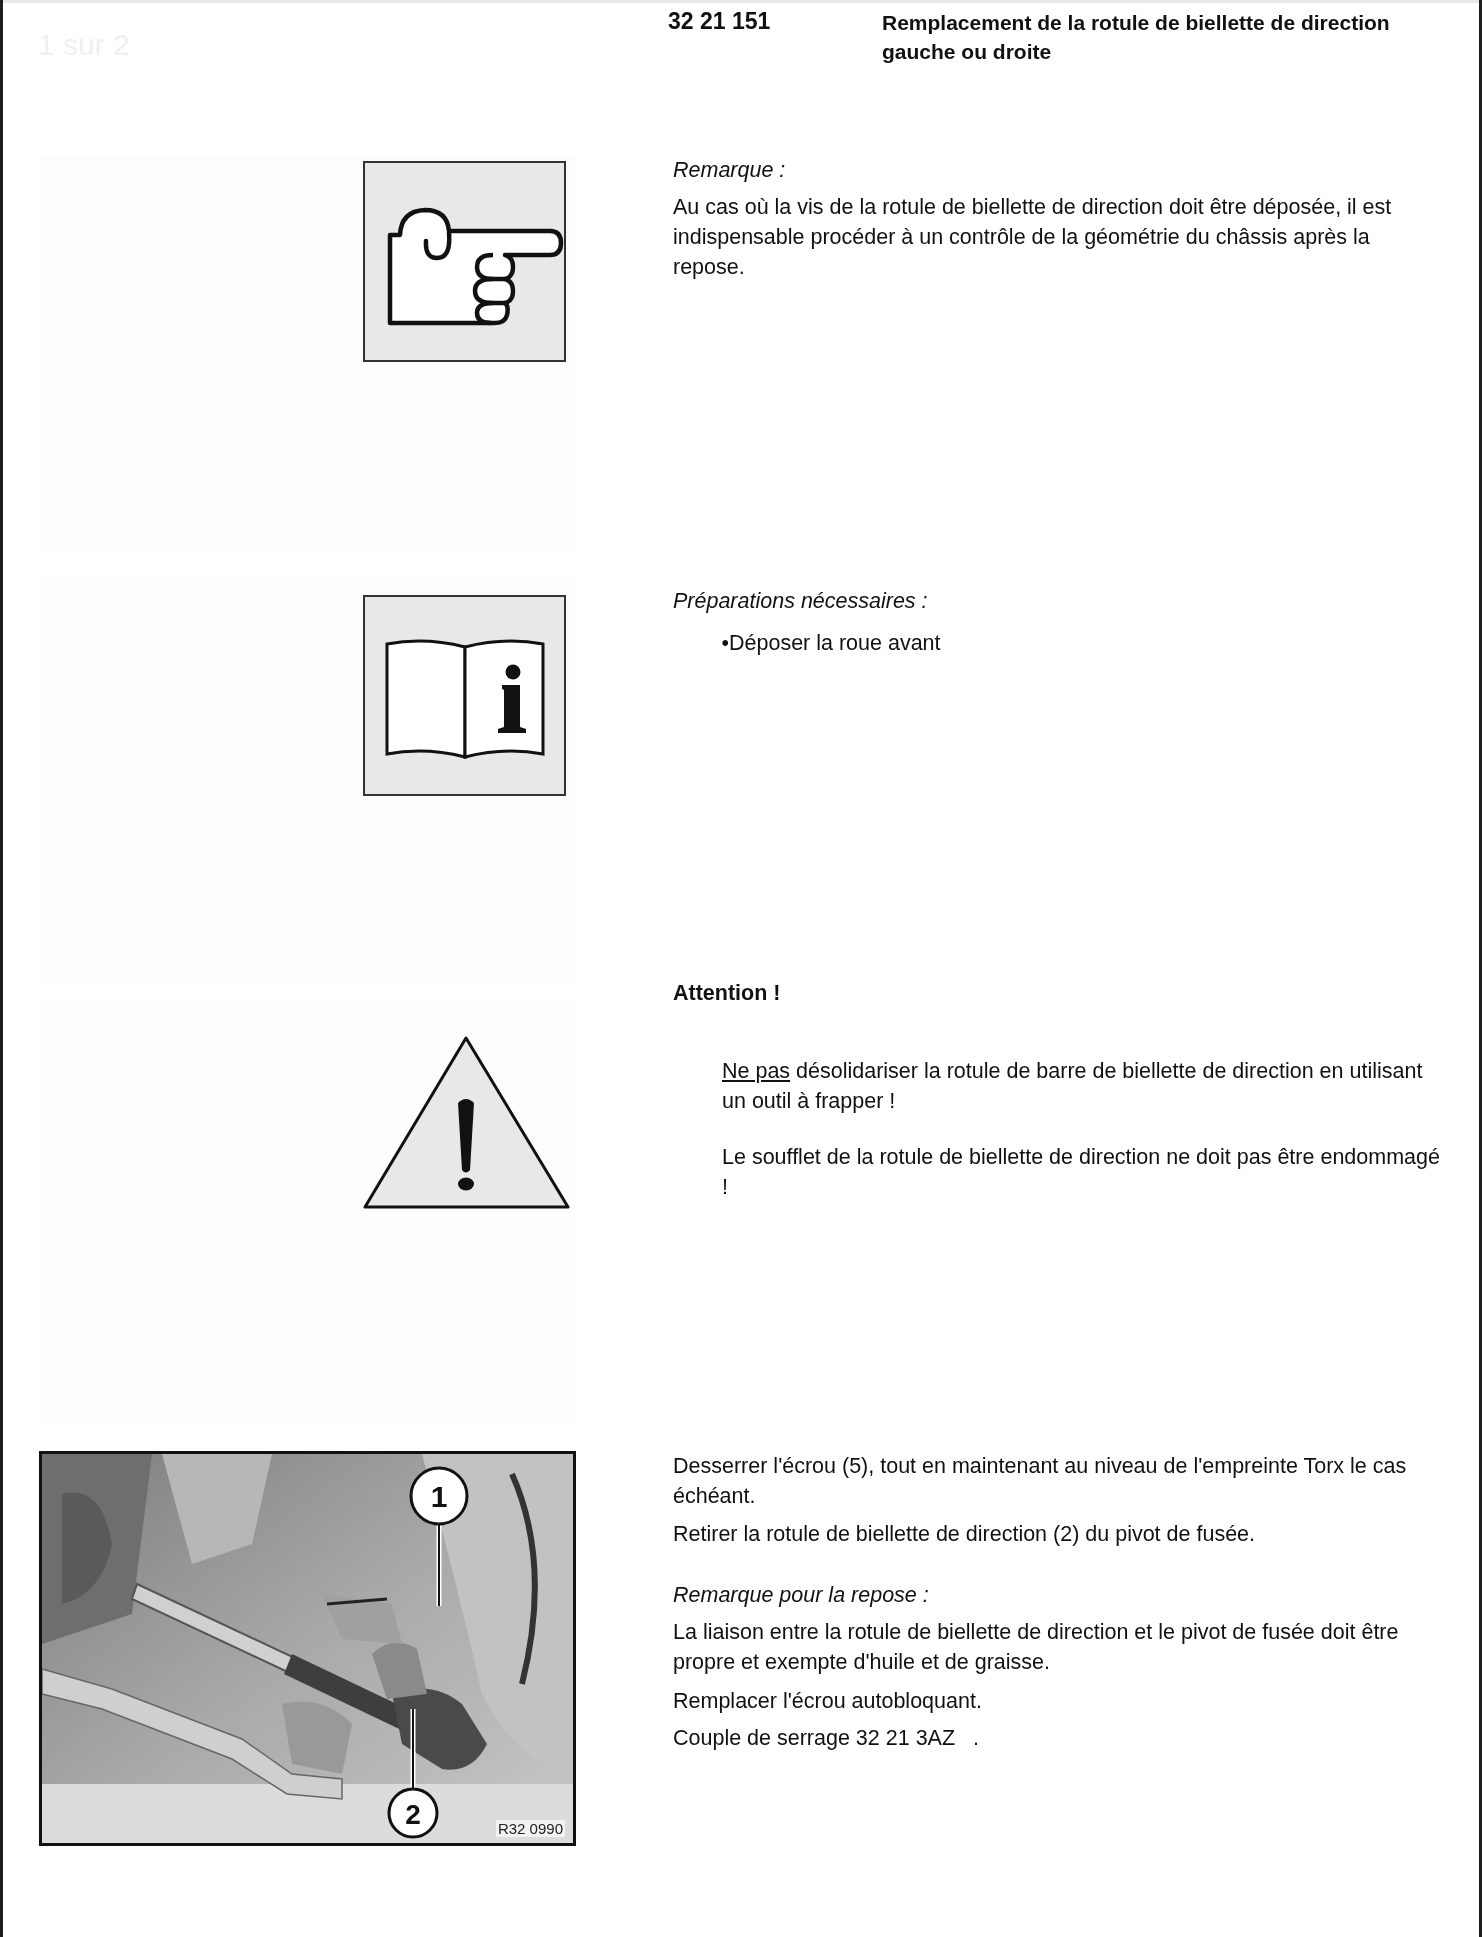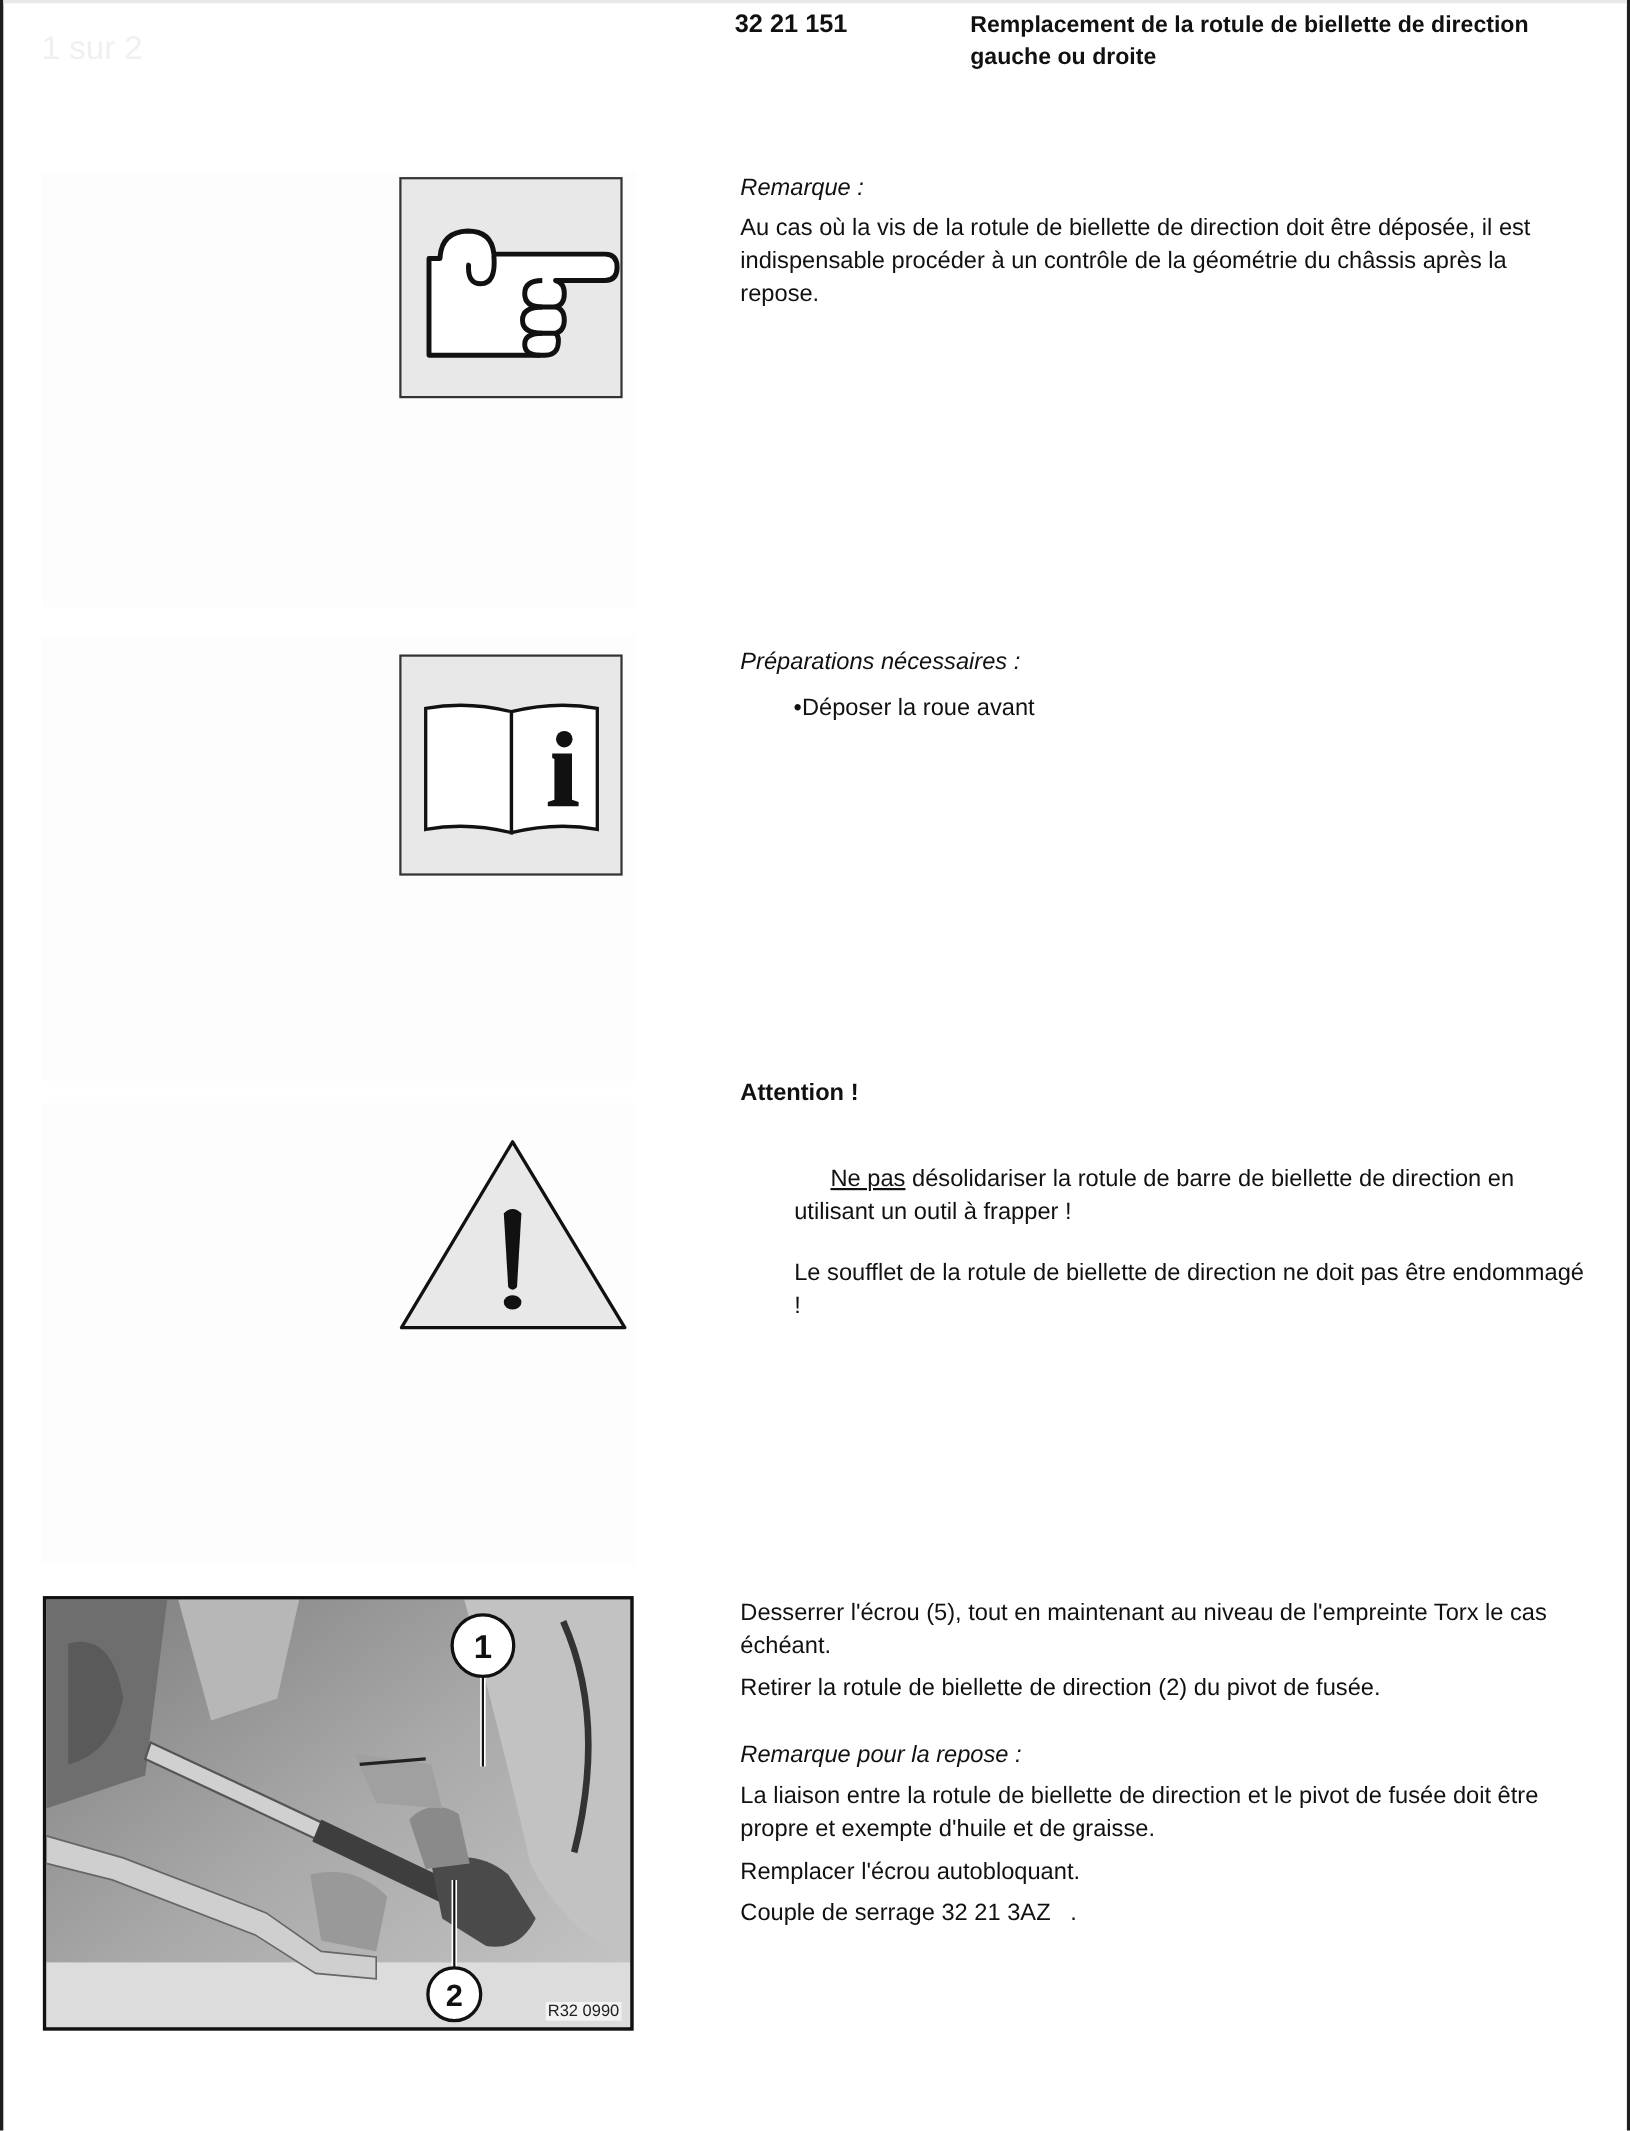--- a/index.html
+++ b/index.html
@@ -14,21 +14,21 @@
   .panel { position:absolute; left:38px; width:540px; background:#fdfdfd; }
   .icon-box { position:absolute; left:363px; width:203px; height:201px; background:#e8e8e8; border:2px solid #333; box-sizing:border-box; }
   .icon-box svg { position:absolute; left:0; top:0; }
   .warn-icon { position:absolute; left:362px; top:1035px; }
   .txt { position:absolute; left:673px; font-size:21.5px; line-height:30px; }
   .italic { font-style:italic; }
   .bold { font-weight:bold; }
   .bullet-row { position:absolute; left:673px; font-size:21.5px; line-height:30px;text-align:right; }
   .bullet-row .dot { display:inline-block; width:56px; }
   .indent { position:absolute; left:722px; width:720px; font-size:21.5px; line-height:30px; }
-  .u { text-decoration:underline;margin-left:33px; }
+  .u { text-decoration:underline; }
   .photo { position:absolute; left:39px; top:1451px; width:537px; height:395px; border:3px solid #111; box-sizing:border-box; overflow:hidden; background:#9a9a9a; }
   .photo-label { position:absolute; right:8px; bottom:6px; font-size:15px; color:#222; background:#f2f2f2; padding:0 2px; }
 </style>
 </head>
 <body>
 
 <div class="frame-left"></div>
 <div class="frame-right"></div>
 <div class="top-strip"></div>
 

